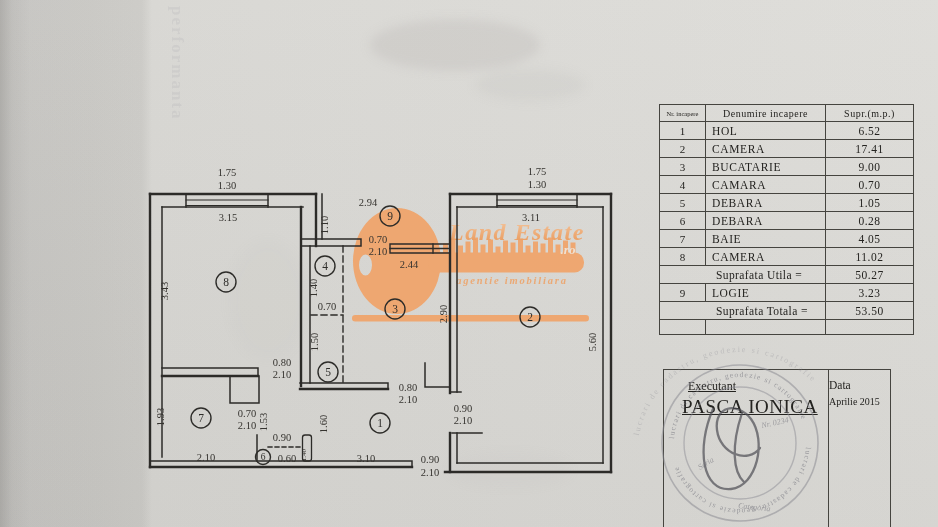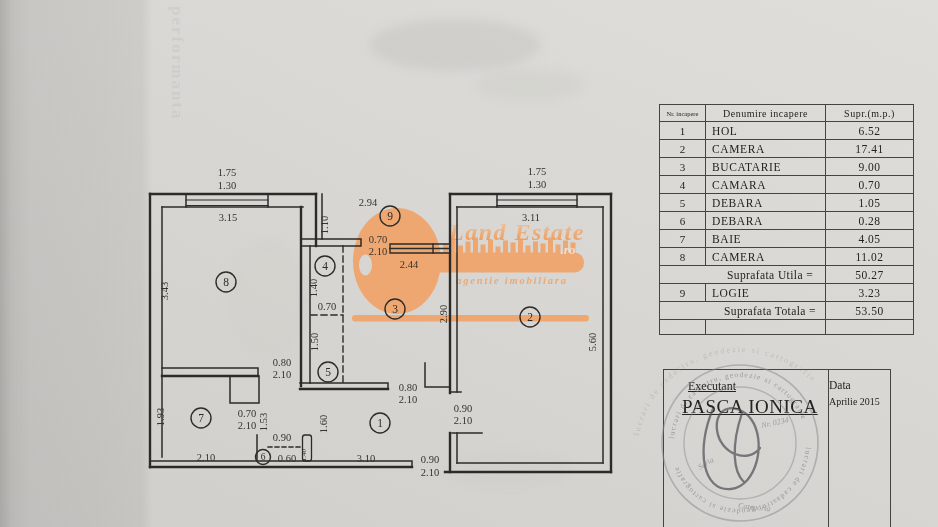--- a/index.html
+++ b/index.html
@@ -32,21 +32,21 @@
   .areas th{font-weight:400;}
   th.h-nr{font-size:6.5px;}
   th.h-name{font-size:10px;letter-spacing:.5px;}
   th.h-supr{font-size:10px;letter-spacing:.5px;}
   .areas tr{height:18px;}
   .areas tr.head-row{height:17px;}
   .areas tr.empty-row{height:15px;}
   td.nr{text-align:center;font-size:11px;}
   td.name{text-align:left;padding-left:6px;font-size:11.5px;letter-spacing:.6px;}
   td.area{text-align:center;font-size:11.5px;letter-spacing:.5px;}
-  td.sum{text-align:center;padding-left:56px;font-size:11.5px;letter-spacing:.4px;}
+  td.sum{text-align:left;padding-left:56px;font-size:11.5px;letter-spacing:.4px;}
 
   
   .exec{position:absolute;left:663px;top:369px;width:226px;height:158px;z-index:2;
         border-top:1.5px solid #45443f;border-left:1.5px solid #45443f;border-right:1.5px solid #45443f;
         color:#242320;}
   .exec .divider{position:absolute;top:0;bottom:0;right:61px;border-left:1.5px solid #45443f;}
   .exec .who{position:absolute;left:24px;top:9px;text-decoration:underline;}
   .exec .who .lbl{font-size:12px;}
   .exec .who .nm{font-size:19px;letter-spacing:.5px;margin-top:2px;margin-left:-6px;}
   .exec .when{position:absolute;right:0;top:9px;width:61px;text-align:left;}

